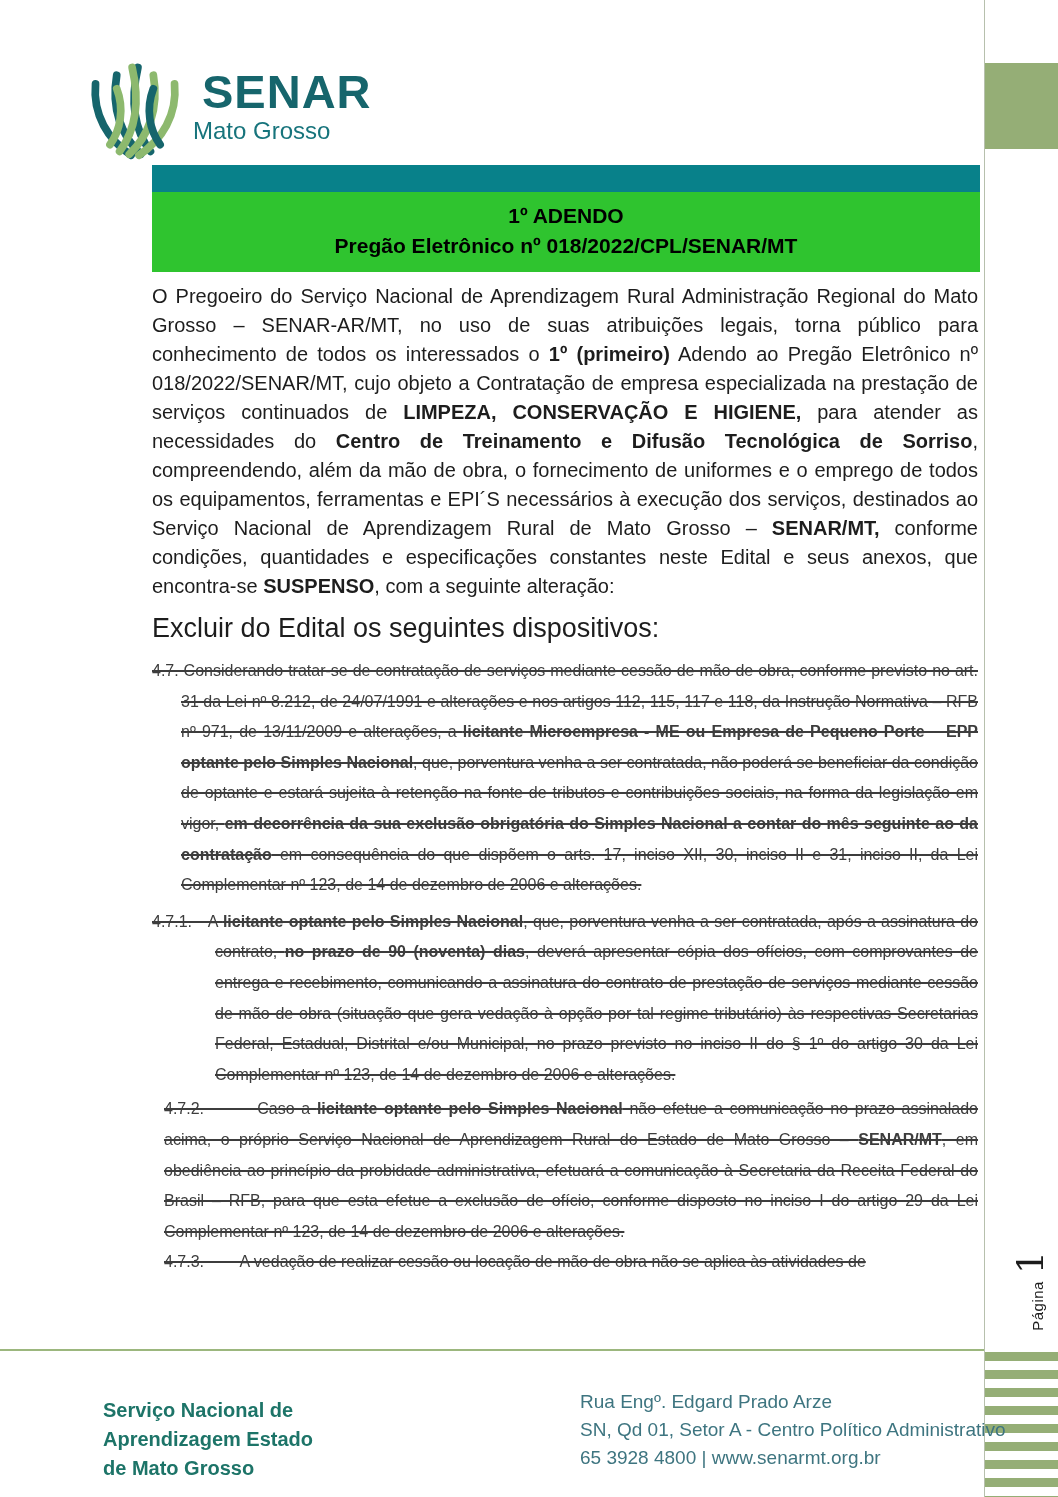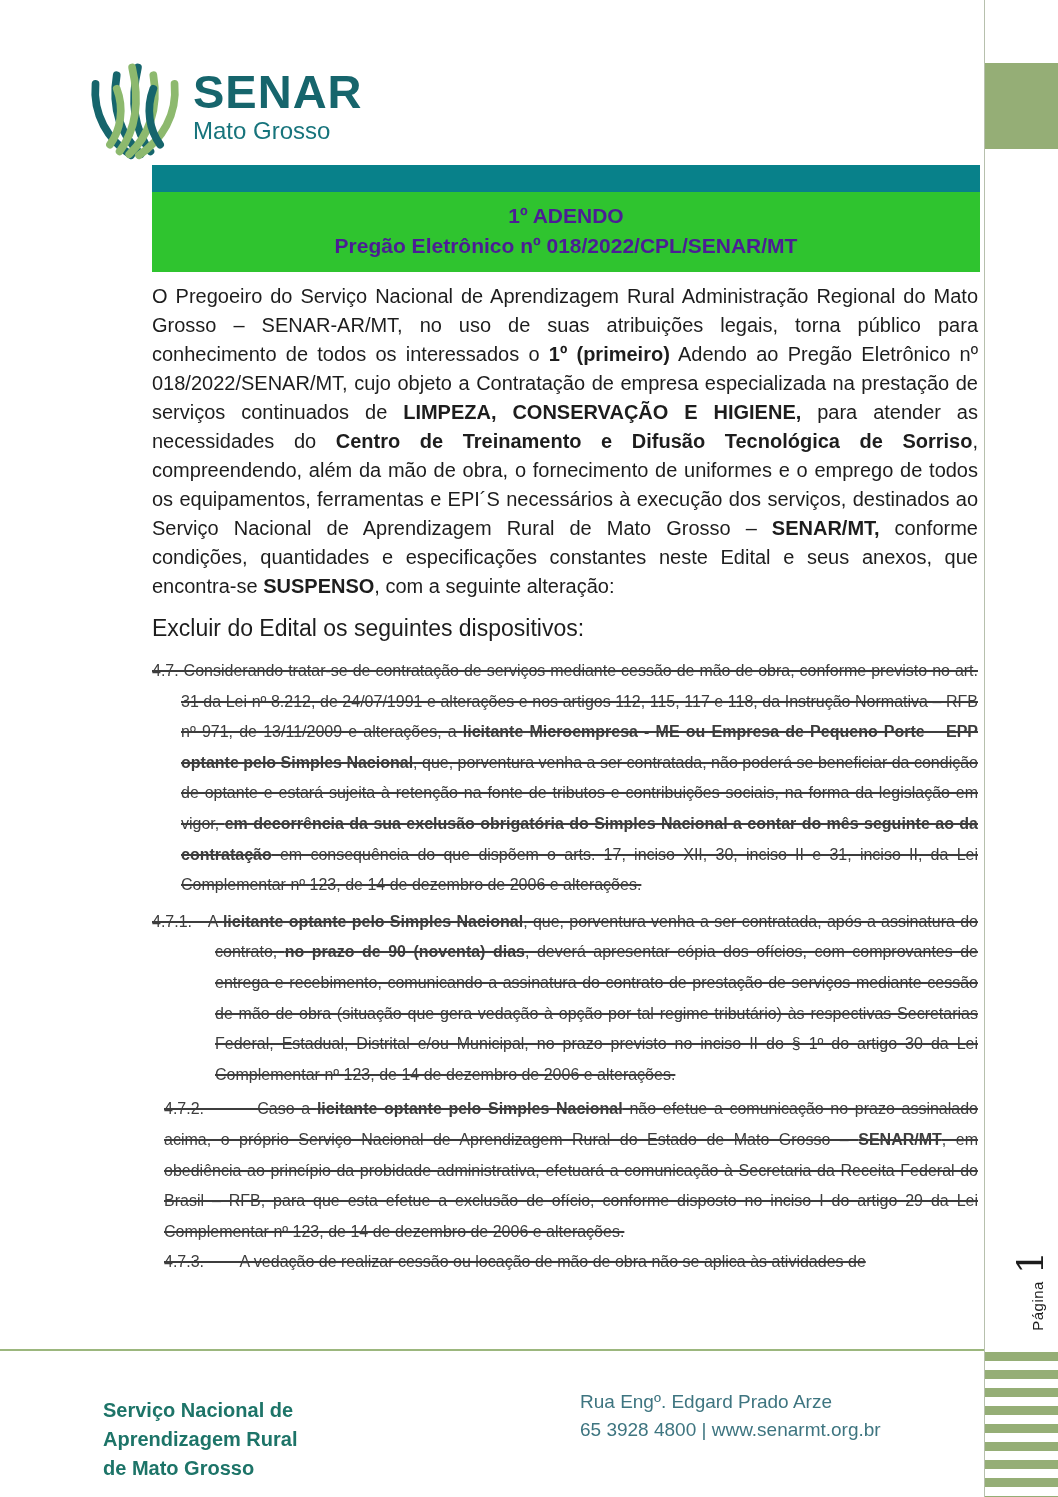--- a/index.html
+++ b/index.html
@@ -17,31 +17,31 @@
     background:repeating-linear-gradient(180deg,#95ae76 0 9px,#ffffff 9px 18px);}
   .pagenum-box{position:absolute;left:975px;top:1232px;width:112px;height:118px;
     display:flex;align-items:center;justify-content:center;}
   .pagenum-rot{transform:rotate(-90deg);white-space:nowrap;display:flex;align-items:baseline;gap:7px;color:#1c1c1c;}
   .pagenum-label{font-size:15px;letter-spacing:.5px;}
   .pagenum-num{font-family:"DejaVu Serif",serif;font-size:36px;line-height:1;}
   
   .logo{position:absolute;left:83px;top:55px;display:flex;align-items:center;}
   .logo svg{width:106px;height:106px;}
   .logo-text{margin-left:4px;margin-top:-4px;}
-  .logo-name{font-size:47px;font-weight:bold;color:#16656c;letter-spacing:1px;line-height:1;}
+  .logo-name{font-size:47px;font-weight:bold;color:#16656c;letter-spacing:1px;line-height:1;margin-left:9px;}
   .logo-region{font-size:24px;color:#17747c;line-height:1.15;margin-top:2px;}
   
   .band{position:absolute;left:152px;top:165px;width:828px;}
   .band-teal{height:27px;background:#08818a;}
   .band-green{background:#2fc42f;padding:9px 0 11px 0;}
-  .band-line{color:#4c1d95;font-weight:bold;font-size:21px;line-height:30px;text-align:center;}
+  .band-line{color:#000000;font-weight:bold;font-size:21px;line-height:30px;text-align:center;}
   
   .content{position:absolute;left:152px;top:282px;width:826px;color:#1d1d1d;}
   .p-intro{font-size:20px;line-height:29px;text-align:justify;margin:0;}
-  .p-exclude{font-size:23px;line-height:29px;margin:13px 0 0 0;}
+  .p-exclude{font-size:27px;line-height:29px;margin:13px 0 0 0;}
   .clauses{margin-top:13px;font-size:16px;line-height:30.6px;text-align:justify;
     color:#3d3d3d;text-decoration:line-through;text-decoration-thickness:1.5px;}
   .clause{margin:0;}
   .c47{padding-left:29px;text-indent:-29px;}
   .c471{padding-left:63px;text-indent:-63px;margin-top:6px;}
   .c472{padding-left:12px;margin-top:4px;}
   .c473{padding-left:12px;}
   .b{font-weight:bold;}
   
   .footer-line{position:absolute;left:0;top:1349px;width:984px;height:2px;background:#9cb77e;}
@@ -107,21 +107,22 @@
       <p class="clause c472"><span>4.7.2.&nbsp;&nbsp;&nbsp;&nbsp;&nbsp;&nbsp;&nbsp;&nbsp;Caso a </span><span class="b">licitante optante pelo Simples Nacional</span><span> não efetue a comunicação no prazo assinalado acima, o próprio Serviço Nacional de Aprendizagem Rural do Estado de Mato Grosso – </span><span class="b">SENAR/MT</span><span>, em obediência ao princípio da probidade administrativa, efetuará a comunicação à Secretaria da Receita Federal do Brasil – RFB, para que esta efetue a exclusão de ofício, conforme disposto no inciso I do artigo 29 da Lei Complementar nº 123, de 14 de dezembro de 2006 e alterações.</span></p>
 
       <p class="clause c473"><span>4.7.3.&nbsp;&nbsp;&nbsp;&nbsp;&nbsp;&nbsp;&nbsp;&nbsp;A vedação de realizar cessão ou locação de mão de obra não se aplica às atividades de</span></p>
 
     </div>
   </div>
 
   <div class="footer-line"></div>
   <div class="footer-left">
     <div>Serviço Nacional de</div>
-    <div>Aprendizagem Rural</div>
+    <div>Aprendizagem Estado</div>
     <div>de Mato Grosso</div>
   </div>
   <div class="footer-right">
     <div>Rua Engº. Edgard Prado Arze</div>
+    <div>SN, Qd 01, Setor A - Centro Político Administrativo</div>
     <div>65 3928 4800 | www.senarmt.org.br</div>
   </div>
 
 </div>
 
 </body></html>

